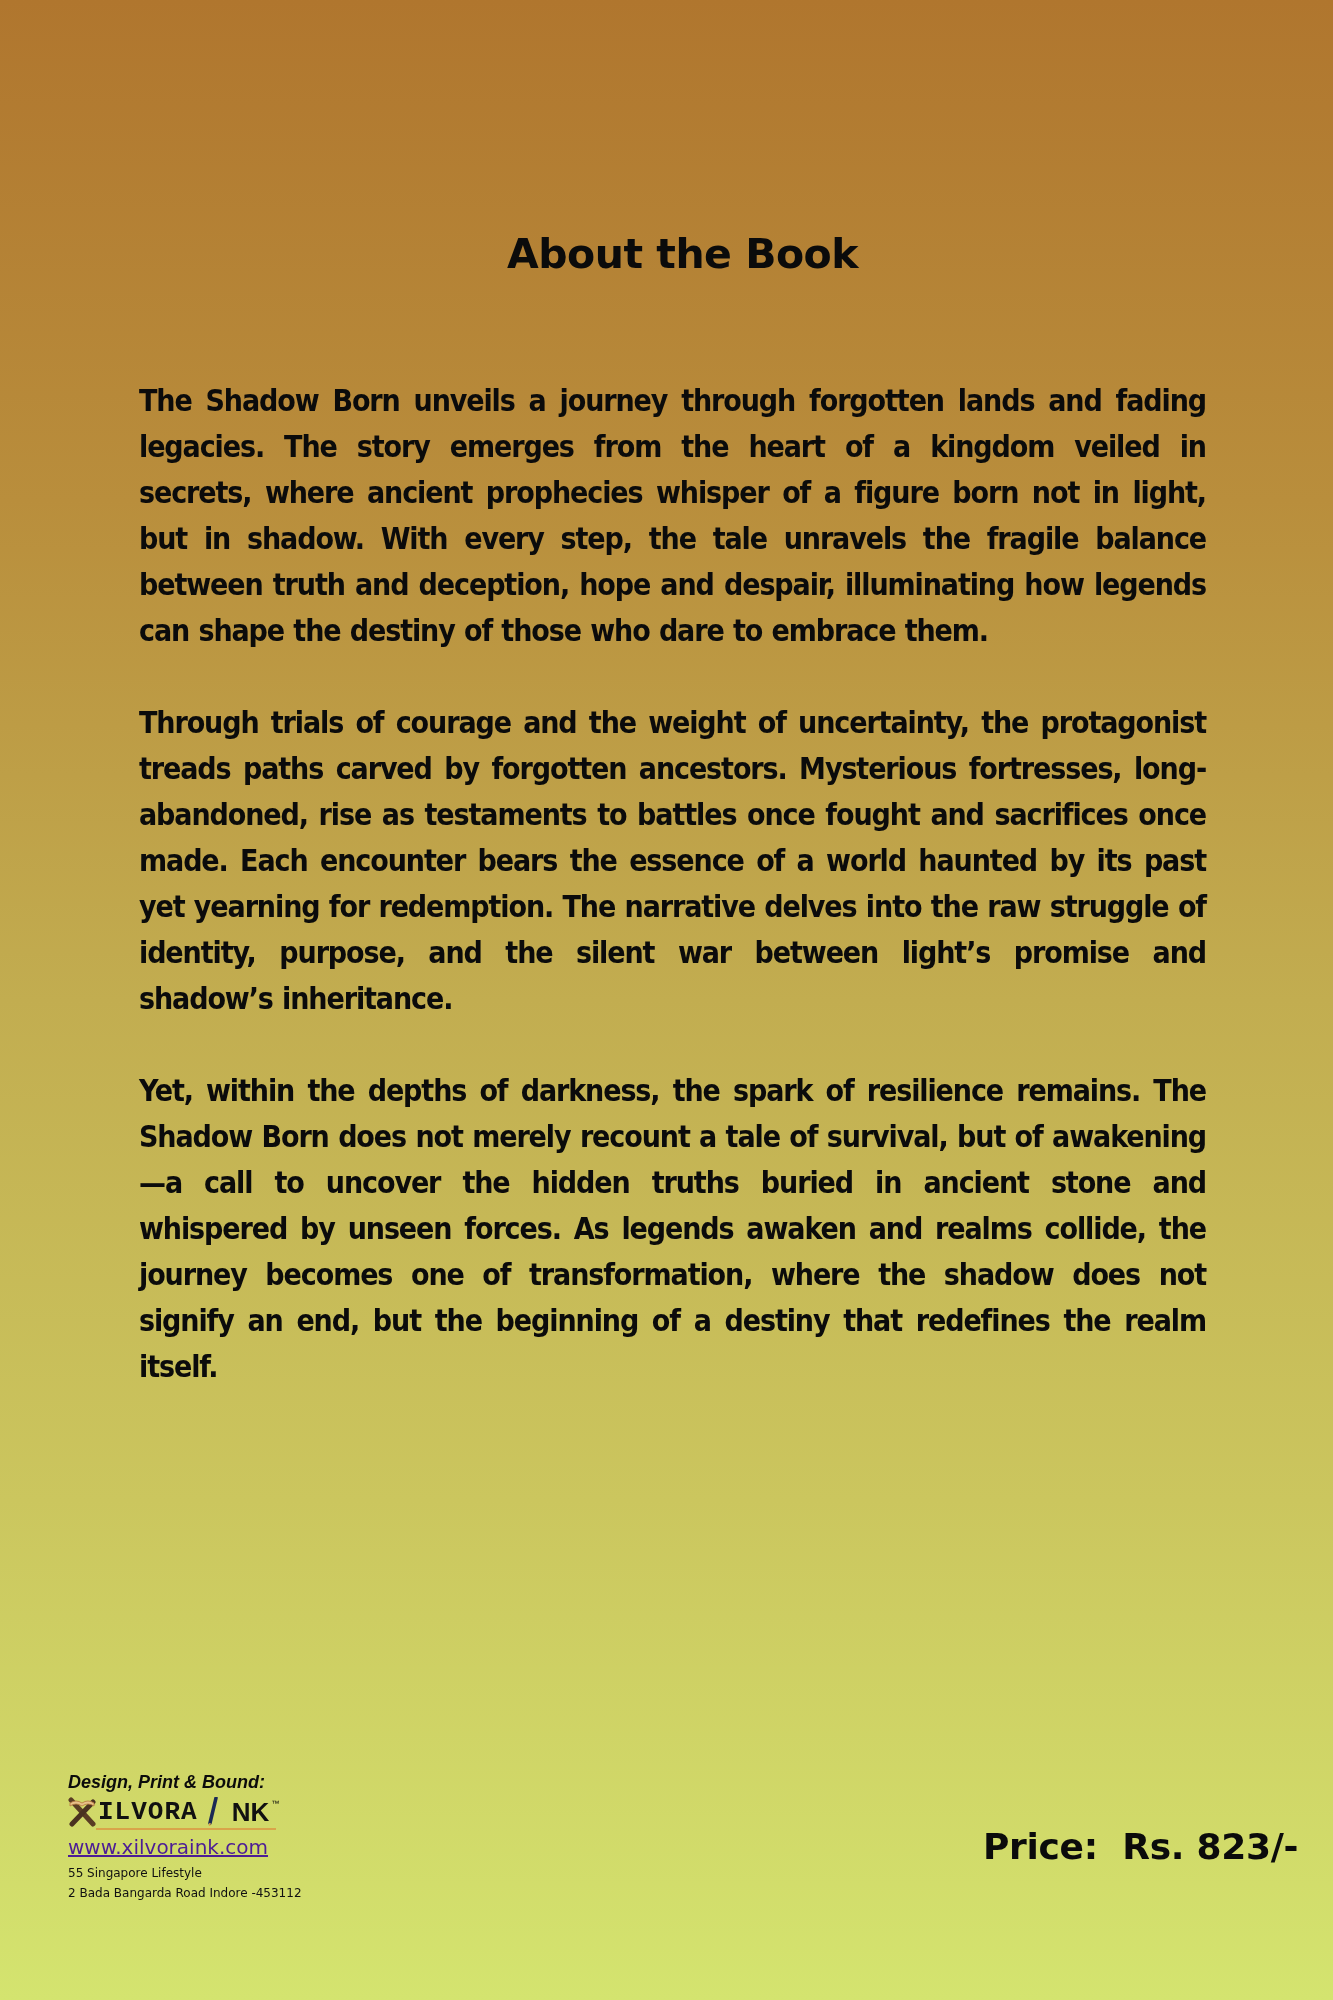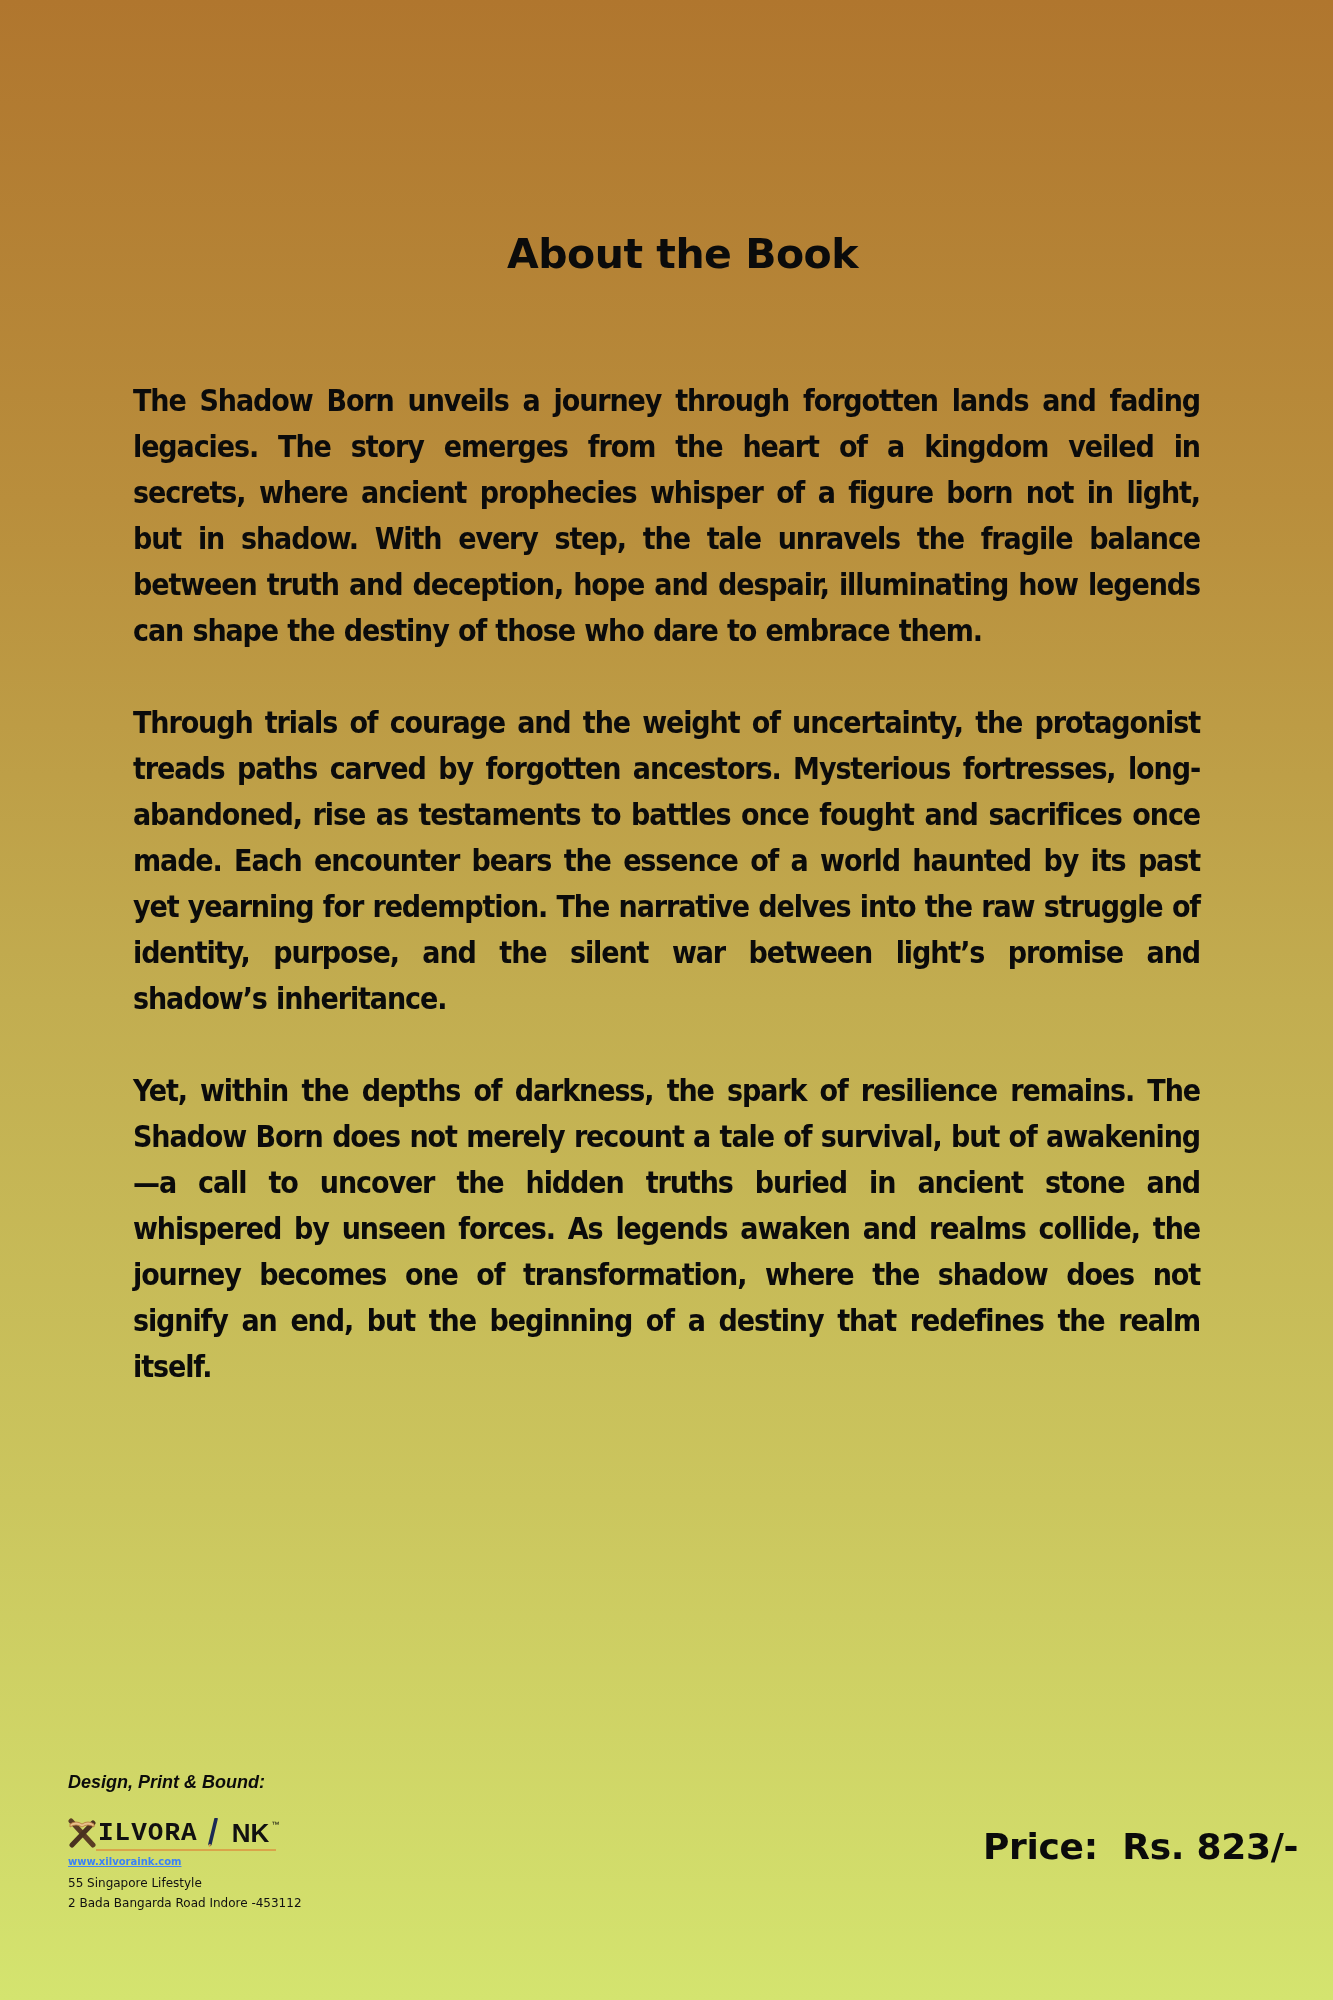--- a/index.html
+++ b/index.html
@@ -22,21 +22,21 @@
       width: 1333px;
       text-align: center;
       font-family: "DejaVu Sans", sans-serif;
       font-weight: bold;
       font-size: 41px;
       letter-spacing: -0.5px;
       margin: 16px;
     }
     .body-text {
       position: absolute;
-      left: 133px;
+      left: 139px;
       width: 1067px;
       top: 378px;
     }
     .para {
       margin: 0 0 46px 0;
       font-family: "DejaVu Sans", sans-serif;
       font-weight: bold;
       font-size: 30px;
       line-height: 46px;
       text-align: justify;
@@ -48,21 +48,21 @@
       position: absolute;
       left: 68px;
       top: 1772px;
       width: 400px;
     }
     .credit-label {
       font-family: "Liberation Sans", sans-serif;
       font-weight: bold;
       font-style: italic;
       font-size: 18px;
-      margin: 0 0 23px 0;
+      margin: 0 0 2px 0;
     }
     .logo {
       display: flex;
       align-items: center;
       height: 34px;
       position: relative;
       width: 260px;
     }
     .logo-x {
       width: 28px;
@@ -94,26 +94,25 @@
     .logo-underline {
       position: absolute;
       left: 28px;
       bottom: -1px;
       width: 180px;
       height: 2px;
       background: #d9a44a;
     }
     .website {
       font-family: "DejaVu Sans", sans-serif;
-      font-size: 10px;
+      font-size: 20px;
       text-decoration: underline;
-      color: #3b82f6;
+      color: #4c1d95;
       margin-top: 6px;
       display: inline-block;
-      font-weight: bold;
     }
     .address-line {
       font-family: "DejaVu Sans", sans-serif;
       font-size: 12px;
       line-height: 20px;
       color: #111;
     }
     .address {
       margin-top: 4px;
     }

